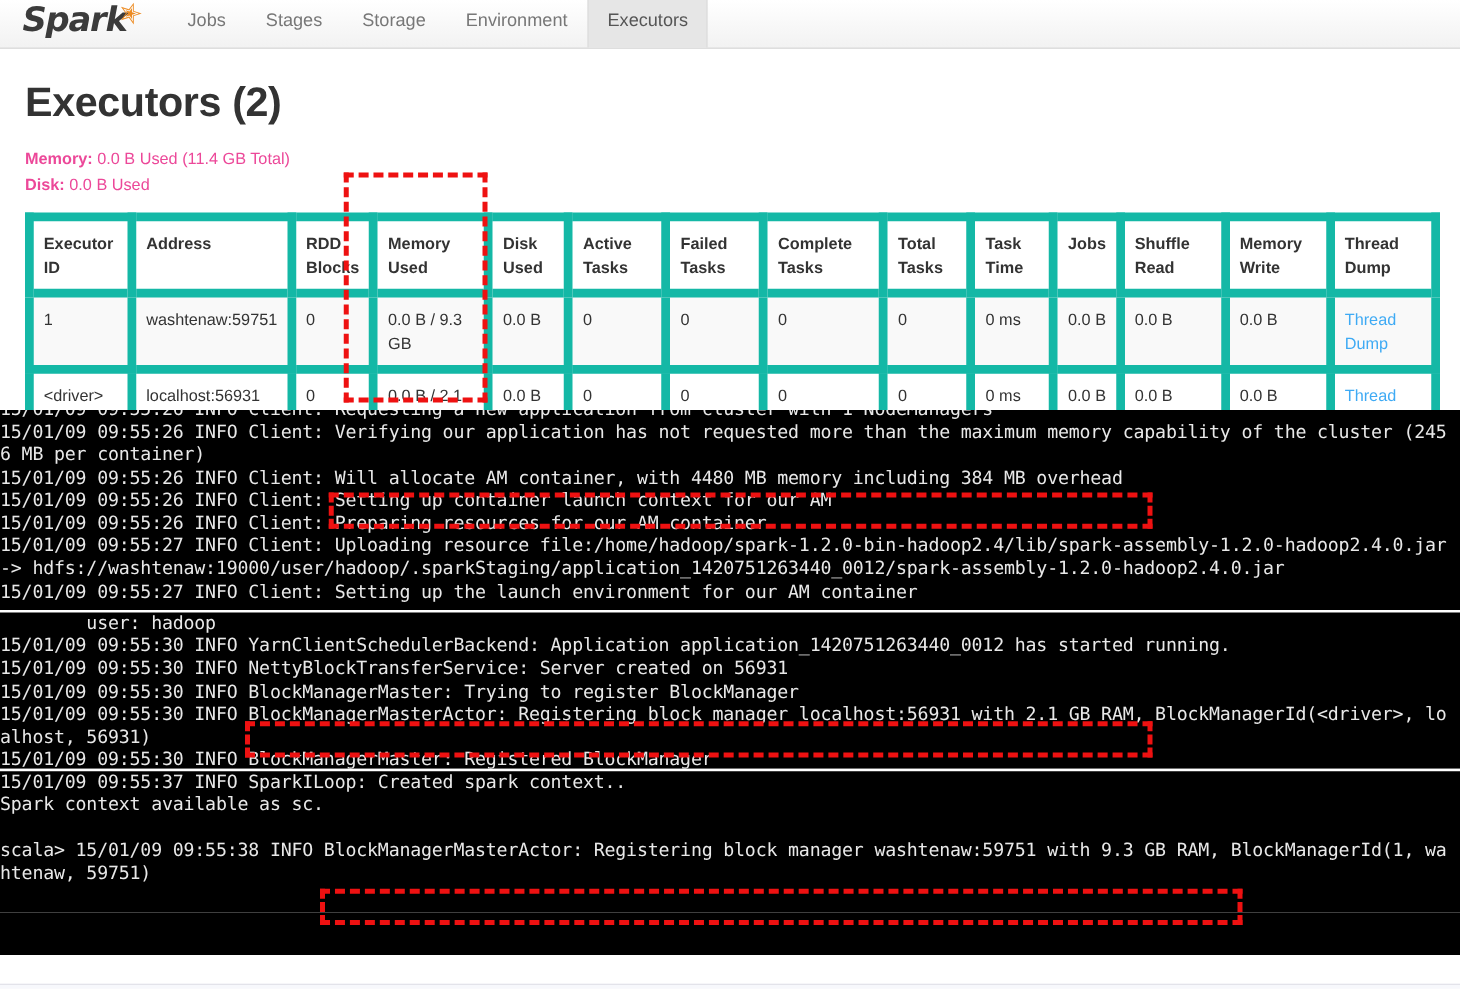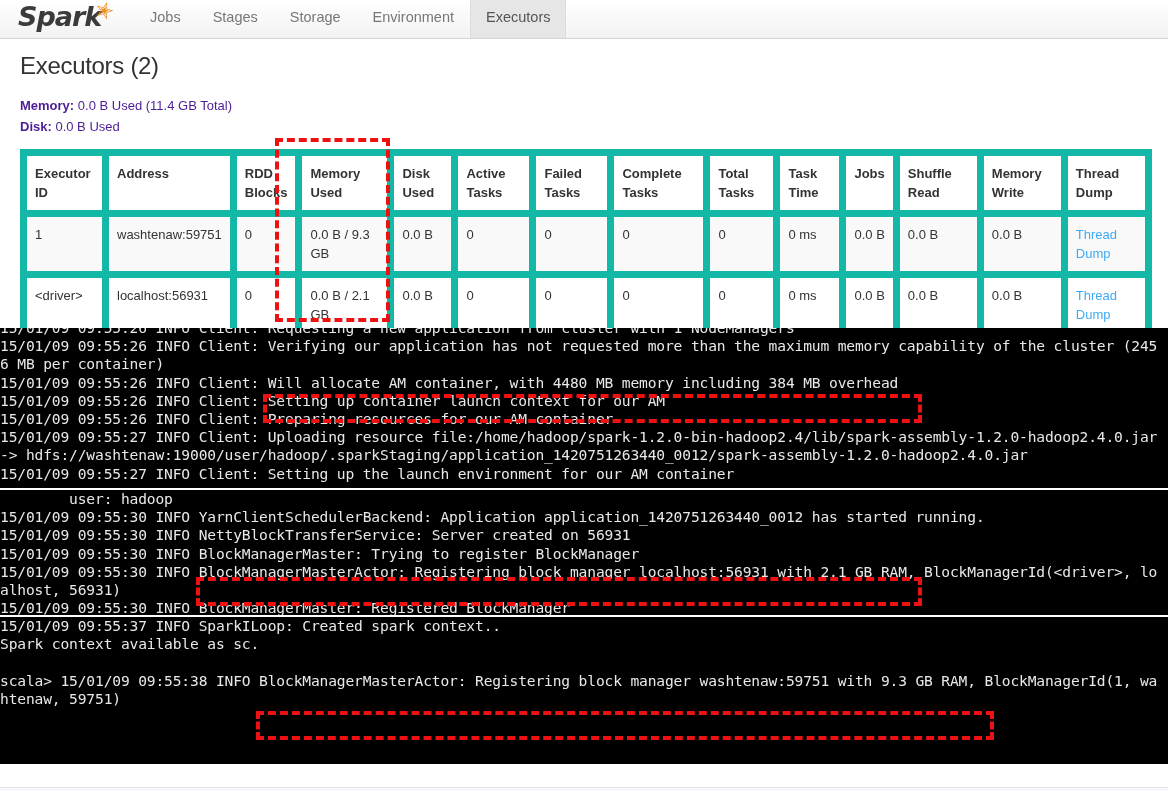--- a/index.html
+++ b/index.html
@@ -62,29 +62,29 @@
   .nav-tab.active {
     background: #e6e6e6;
     color: #555555;
     border-left: 1px solid #dcdcdc;
     border-right: 1px solid #dcdcdc;
   }
 
   
   .content { padding: 0 16px; }
   .page-title {
-    font-size: 24px;
-    font-weight: normal;
+    font-size: 33px;
+    font-weight: bold;
     color: #333333;
-    margin: 13px 0 18px 4px;
+    margin: 24px 0 18px 4px;
     letter-spacing: -0.3px;
   }
   .summary-line {
     font-size: 13px;
-    color: #4c1d95;
+    color: #ec4899;
     margin: 0 0 5px 4px;
     line-height: 16px;
   }
   .summary-line b { font-weight: bold; }
 
   
   .exec-table {
     border-collapse: collapse;
     margin: 14px 0 0 4px;
     font-size: 13px;

